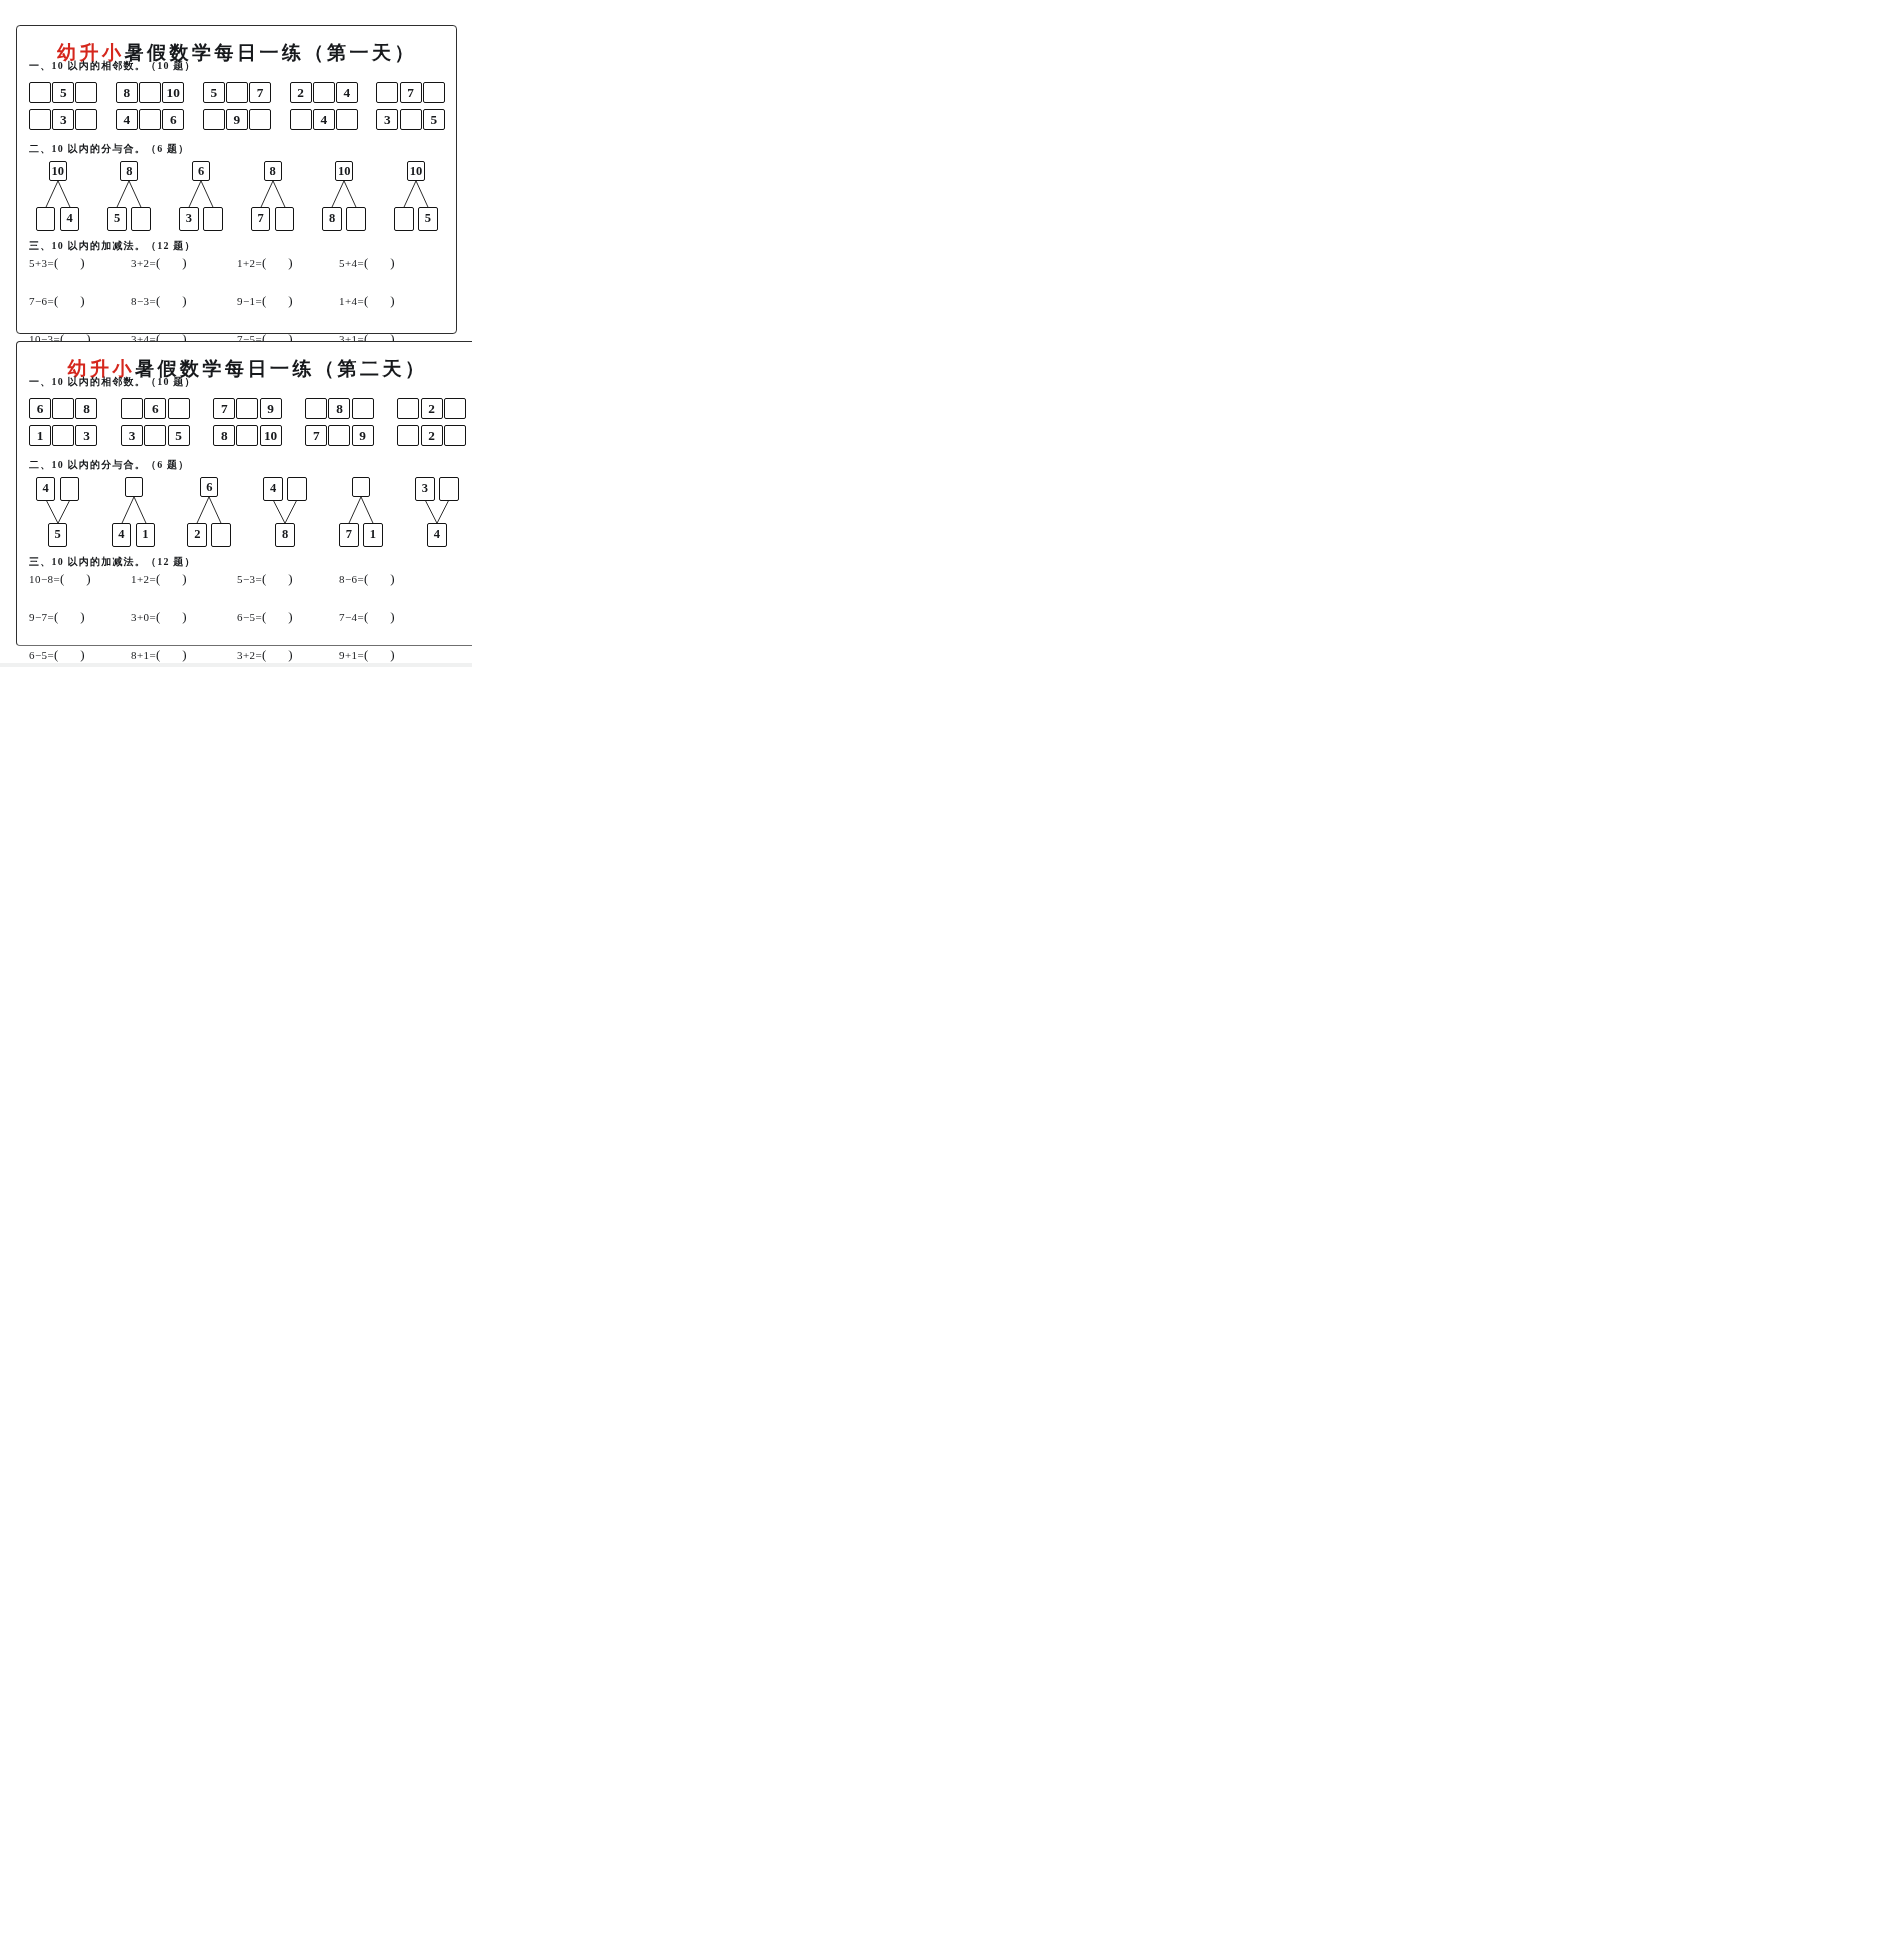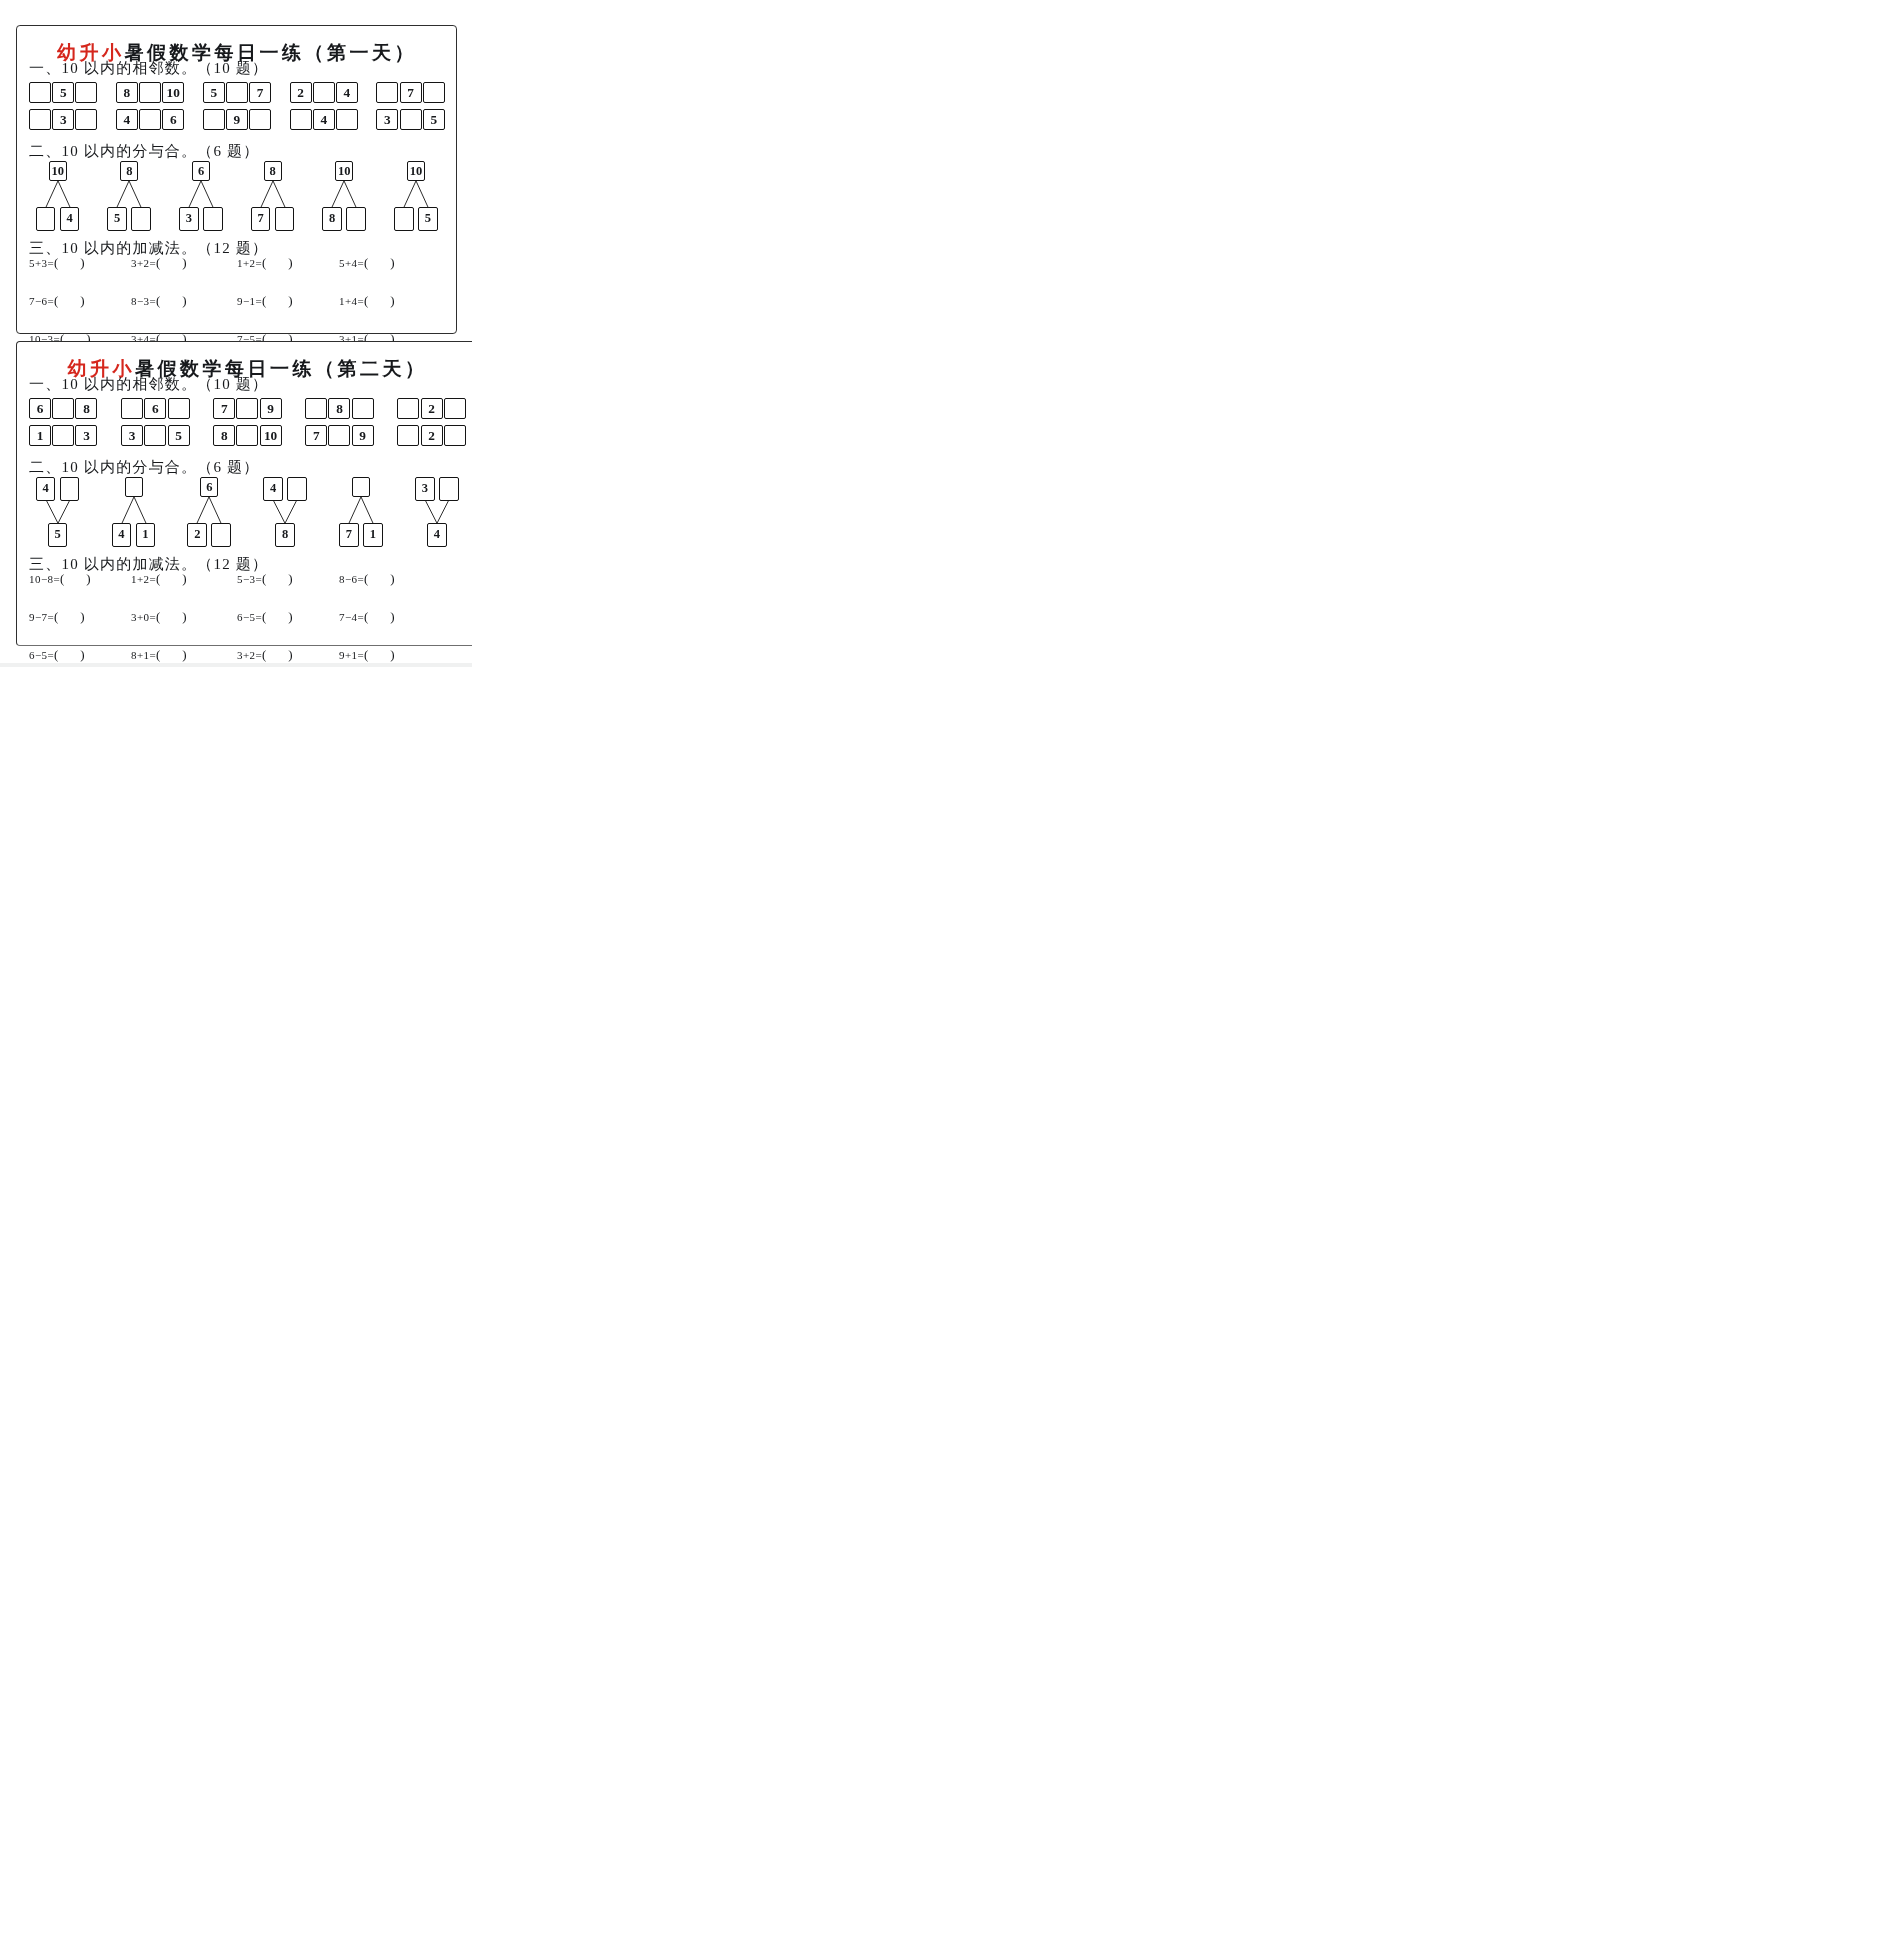--- a/index.html
+++ b/index.html
@@ -15,22 +15,22 @@
   }
   .panel.day1{top:25px;height:307px;}
   .panel.day2{top:341px;height:303px;border-bottom-color:#6f6f6f;padding-left:21px;}
   .title{
     position:absolute;top:0.8px;left:0;right:0;text-align:center;
     font-size:19px;font-weight:700;letter-spacing:3.5px;line-height:1.35;
     white-space:nowrap;
   }
   .title .t-red{color:#d5271d;}
   .heading{
-    position:absolute;left:11.7px;font-size:15px;letter-spacing:1.2px;
-    font-weight:400;white-space:nowrap;
+    position:absolute;left:11.7px;font-size:10px;letter-spacing:1.2px;
+    font-weight:700;white-space:nowrap;
   }
   .heading.h-1{top:33px;}
   .heading.h-2{top:116px;text-align:center;}
   .heading.h-3{top:213px;}
   .neighbor-row{
     position:absolute;left:11.7px;right:11.7px;display:flex;
     justify-content:space-between;
   }
   .neighbor-row.r0{top:56px;}
   .neighbor-row.r1{top:83px;}

